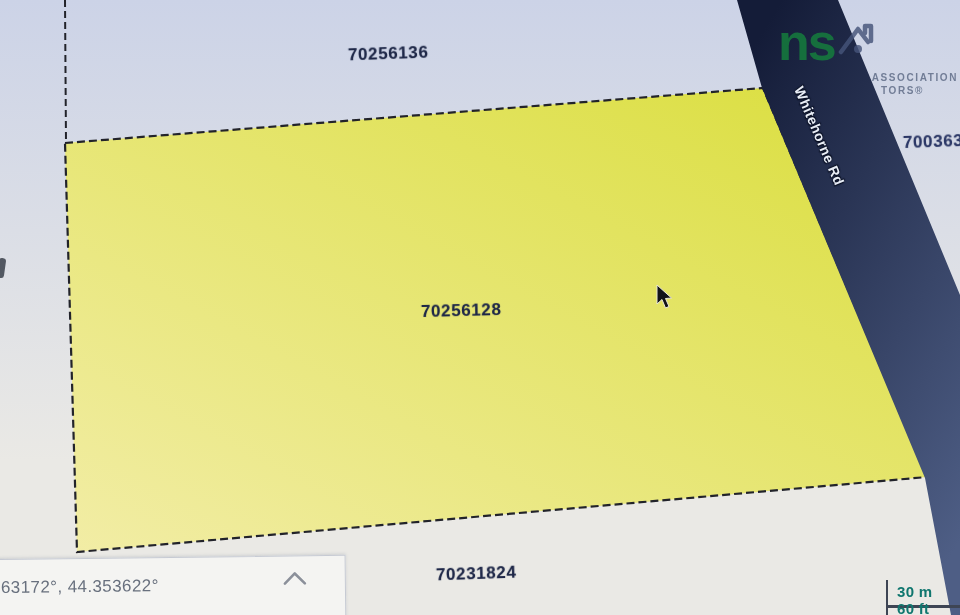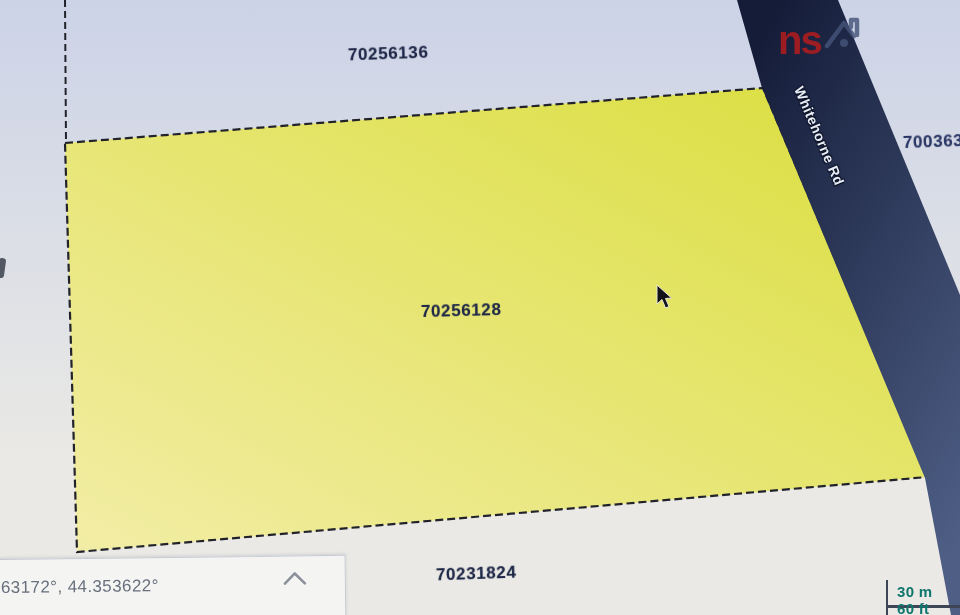--- a/index.html
+++ b/index.html
@@ -23,22 +23,22 @@
   #road-label{
     position:absolute;left:806px;top:84px;
     transform:rotate(67deg);transform-origin:0 0;
     font-size:14px;font-weight:700;letter-spacing:.5px;
     color:#e8edf6;white-space:nowrap;
     text-shadow:0 0 2px #0b1124,1px 1px 1px #0b1124,-1px -1px 1px #0b1124;
   }
 
   
   #logo{position:absolute;top:14px;left:778px;width:180px;opacity:.82;}
-  #logo .wordmark{display:flex;align-items:flex-end;color:#b91c1c;font-weight:700;
-    font-size:40px;line-height:1;letter-spacing:-2px;}
+  #logo .wordmark{display:flex;align-items:flex-end;color:#15803d;font-weight:700;
+    font-size:52px;line-height:1;letter-spacing:-2px;}
   #logo .wordmark .glyph{margin:0 1px 2px 3px;}
   #logo .tagline{font-size:10px;font-weight:700;letter-spacing:1.6px;color:#5d6a85;
     text-align:right;line-height:13px;margin-top:3px;}
   #logo .tagline .line2{margin-right:34px;}
 
   
   #status-panel{
     position:absolute;left:-8px;top:557px;width:352px;height:72px;
     background:#f4f4f2;border:1px solid #c6cad3;
     box-shadow:0 -1px 3px rgba(120,130,150,.25);
@@ -112,20 +112,24 @@
     <div class="wordmark">
       <span>ns</span>
       <span class="glyph">
         <svg width="40" height="38" viewBox="0 0 40 38">
           <path d="M3 32 L20 9 L30 22" fill="none" stroke="#46547a" stroke-width="4.5" stroke-linecap="round" stroke-linejoin="round"></path>
           <path d="M27 13 L27 6 L33 6 L33 21" fill="none" stroke="#46547a" stroke-width="4.5" stroke-linecap="round" stroke-linejoin="round"></path>
           <circle cx="20" cy="29" r="4" fill="#46547a"></circle>
         </svg>
       </span>
     </div>
+    <div class="tagline">
+      <div class="line1">ASSOCIATION</div>
+      <div class="line2">TORS®</div>
+    </div>
   </div>
 
   <div id="edge-mark"></div>
 
   <div id="cursor">
     <svg width="22" height="28" viewBox="0 0 22 28">
       <path d="M2 1 L2 20 L7 15.5 L10.5 24 L14 22.5 L10.5 14.5 L16.5 14 Z" fill="#111318" stroke="#e9e7d8" stroke-width="1"></path>
     </svg>
   </div>
 

